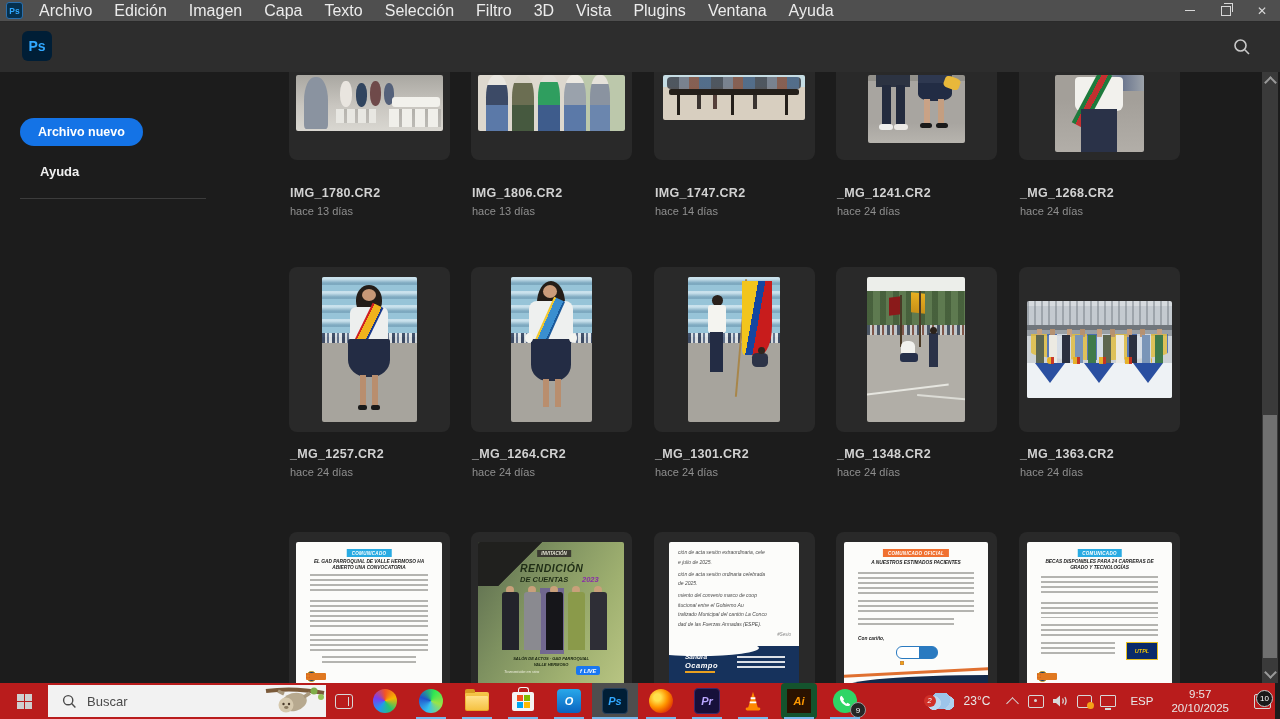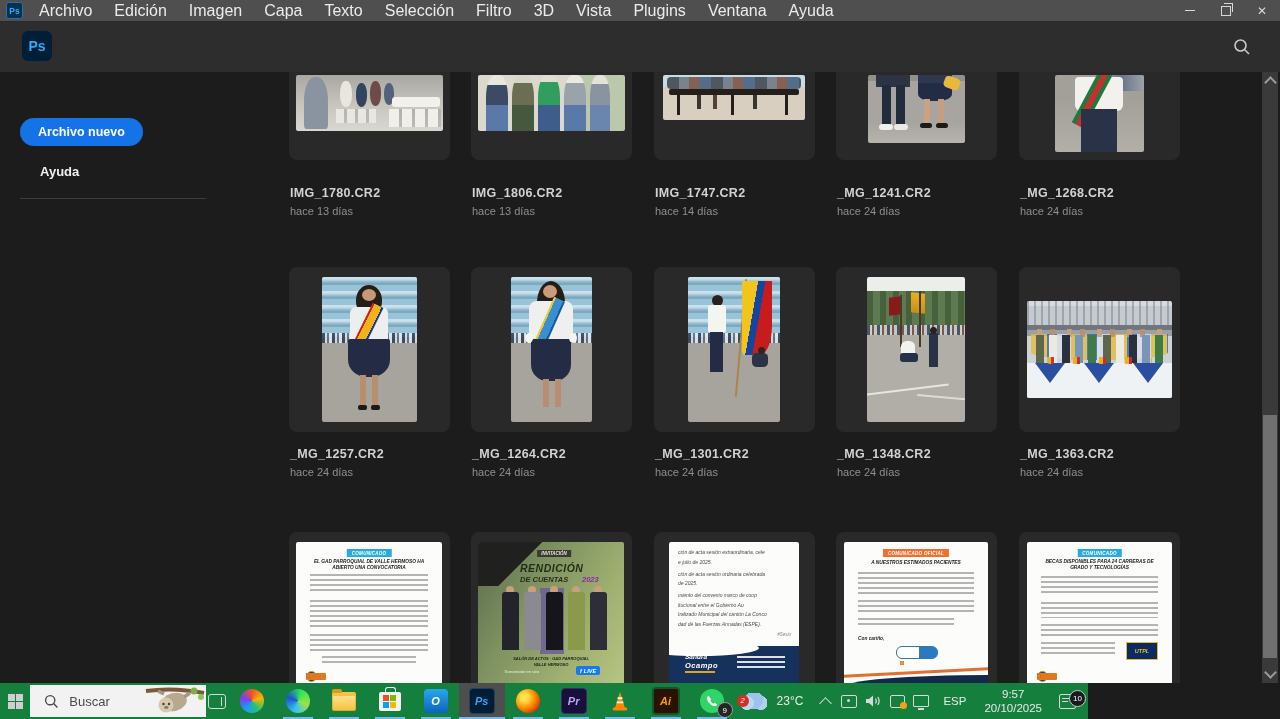--- a/index.html
+++ b/index.html
@@ -205,21 +205,21 @@
   .d4 .nwave{left:0;top:133px;width:144px;height:12px;background:#13294a;border-radius:100% 0 0 0/100% 0 0 0}
   .d5 .utpl{position:absolute;right:14px;top:100px;width:30px;height:16px;background:#0a2a6a;border:1px solid #e8c020;
             color:#f5c400;font-size:5.5px;font-weight:bold;display:flex;align-items:center;justify-content:center}
   
   .vscroll{position:absolute;left:1262px;top:0;width:16px;height:611px;background:#3a3a3a}
   .vthumb{position:absolute;left:1px;top:343px;width:14px;height:243px;background:#707070}
   .chev{position:absolute;left:4px;width:7px;height:7px;border-left:2px solid #9a9a9a;border-top:2px solid #9a9a9a}
   .chev.up{top:6px;transform:rotate(45deg)}
   .chev.dn{bottom:6px;transform:rotate(225deg)}
   
-  .taskbar{position:absolute;left:0;top:683px;width:1088px;height:36px;background:#15803d;display:flex;align-items:stretch}
+  .taskbar{position:absolute;left:0;top:683px;width:1275px;height:36px;background:#b91c1c;display:flex;align-items:stretch}
   .tstart{width:48px;display:flex;align-items:center;justify-content:center}
   .winlogo{display:grid;grid-template-columns:7px 7px;grid-template-rows:7px 7px;gap:1px}
   .winlogo i{background:#cfcfcf}
   .tsearch{position:relative;width:278px;background:#f2f2f2;display:flex;align-items:center;margin:2px 0;overflow:hidden}
   .tsearch .mg{margin:0 10px 0 14px}
   .tsearch .stext{font-size:13px;color:#4a4a4a}
   .sloth{position:absolute;right:0;top:0;height:32px;width:62px}
   .tview{width:36px;display:flex;align-items:center;justify-content:center}
   .tvicon{width:16px;height:13px;border:1.5px solid #d8d8d8;border-radius:3px;position:relative}
   .tvicon:after{content:"";position:absolute;right:3px;top:2px;width:1.5px;height:9px;background:#d8d8d8}
@@ -237,21 +237,21 @@
   .i-folder:after{content:"";position:absolute;left:1px;top:4px;right:1px;bottom:1px;background:linear-gradient(180deg,#ffe08a,#f5c242);border-radius:1px}
   .i-store{width:22px;height:19px;background:#f4f4f4;border-radius:2px;position:relative;display:grid;place-items:center}
   .i-store:before{content:"";position:absolute;top:-5px;left:6px;width:9px;height:5px;border:1.5px solid #f4f4f4;border-bottom:none;border-radius:3px 3px 0 0}
   .msgrid{display:grid;grid-template-columns:6px 6px;grid-template-rows:6px 6px;gap:1px}
   .msgrid i:nth-child(1){background:#f25022}.msgrid i:nth-child(2){background:#7fba00}
   .msgrid i:nth-child(3){background:#00a4ef}.msgrid i:nth-child(4){background:#ffb900}
   .i-outlook{background:linear-gradient(180deg,#28a8ea,#0a64c0);color:#fff}
   .i-ps{background:#001e36;color:#31a8ff;border:1px solid #26405c}
   .i-firefox{background:radial-gradient(circle at 35% 35%,#ffe14d 0 16%,#ff9500 45%,#e54600 72%,#b5007f 100%)}
   .i-pr{background:#16103a;color:#b9a6ff;border:1px solid #3a2a6a}
-  .i-ai{background:#2a1200;color:#ff9a00;border:2px solid #14532d}
+  .i-ai{background:#2a1200;color:#ff9a00;border:6px solid #14532d}
   .i-wa{background:#2fd566;display:flex;align-items:center;justify-content:center}
   .badge{position:absolute;border-radius:50%;background:#252525;border:1px solid #9a9a9a;color:#fff;
          font-size:8px;display:flex;align-items:center;justify-content:center}
   .wabadge{right:2px;bottom:1px;width:14px;height:14px}
   
   .tray{margin-left:auto;display:flex;align-items:center;gap:0;padding-right:4px}
   .titem{display:flex;align-items:center;justify-content:center;height:36px;position:relative}
   .cloud{width:28px;height:17px;position:relative;
     background:radial-gradient(circle 7px at 8px 10px,#bcd8f0 99%,transparent),
                radial-gradient(circle 9px at 15px 7px,#9cc4ea 99%,transparent),
@@ -263,21 +263,21 @@
   .trayic{width:24px}
   .outl{border:1.5px solid #d8d8d8}
   .castic{width:14px;height:11px;border-radius:2px;position:relative}
   .castic:after{content:"";position:absolute;left:5px;top:3px;width:3px;height:3px;border-radius:50%;background:#d8d8d8}
   .syncic{width:13px;height:11px;border-radius:2px;position:relative}
   .odot{position:absolute;right:-3px;bottom:-2px;width:7px;height:7px;border-radius:50%;background:#f5a018}
   .netic{width:14px;height:10px;border-radius:1px;position:relative}
   .netic:after{content:"";position:absolute;left:4px;bottom:-4px;width:6px;height:2px;background:#d8d8d8}
   .lang{color:#e8e8e8;font-size:11.5px;padding:0 10px}
   .clock{color:#e8e8e8;font-size:11.5px;text-align:center;line-height:1.25;padding:0 8px;white-space:nowrap}
-  .notif{position:relative;width:34px;display:flex;align-items:center;justify-content:center}
+  .notif{position:relative;width:34px;display:flex;align-items:center;justify-content:flex-end}
   .notic{width:15px;height:13px;border:1.5px solid #d8d8d8;border-radius:2px;position:relative}
   .notic:before{content:"";position:absolute;left:2px;top:3px;width:8px;height:1.5px;background:#d8d8d8}
   .notic:after{content:"";position:absolute;left:2px;top:6px;width:6px;height:1.5px;background:#d8d8d8}
   .nbadge{right:-2px;bottom:2px;width:15px;height:15px;background:#1a1a1a;border:1px solid #c8c8c8}
 </style>
 </head>
 <body>
 
 <div class="menubar">
   <span class="psmini">Ps</span>

